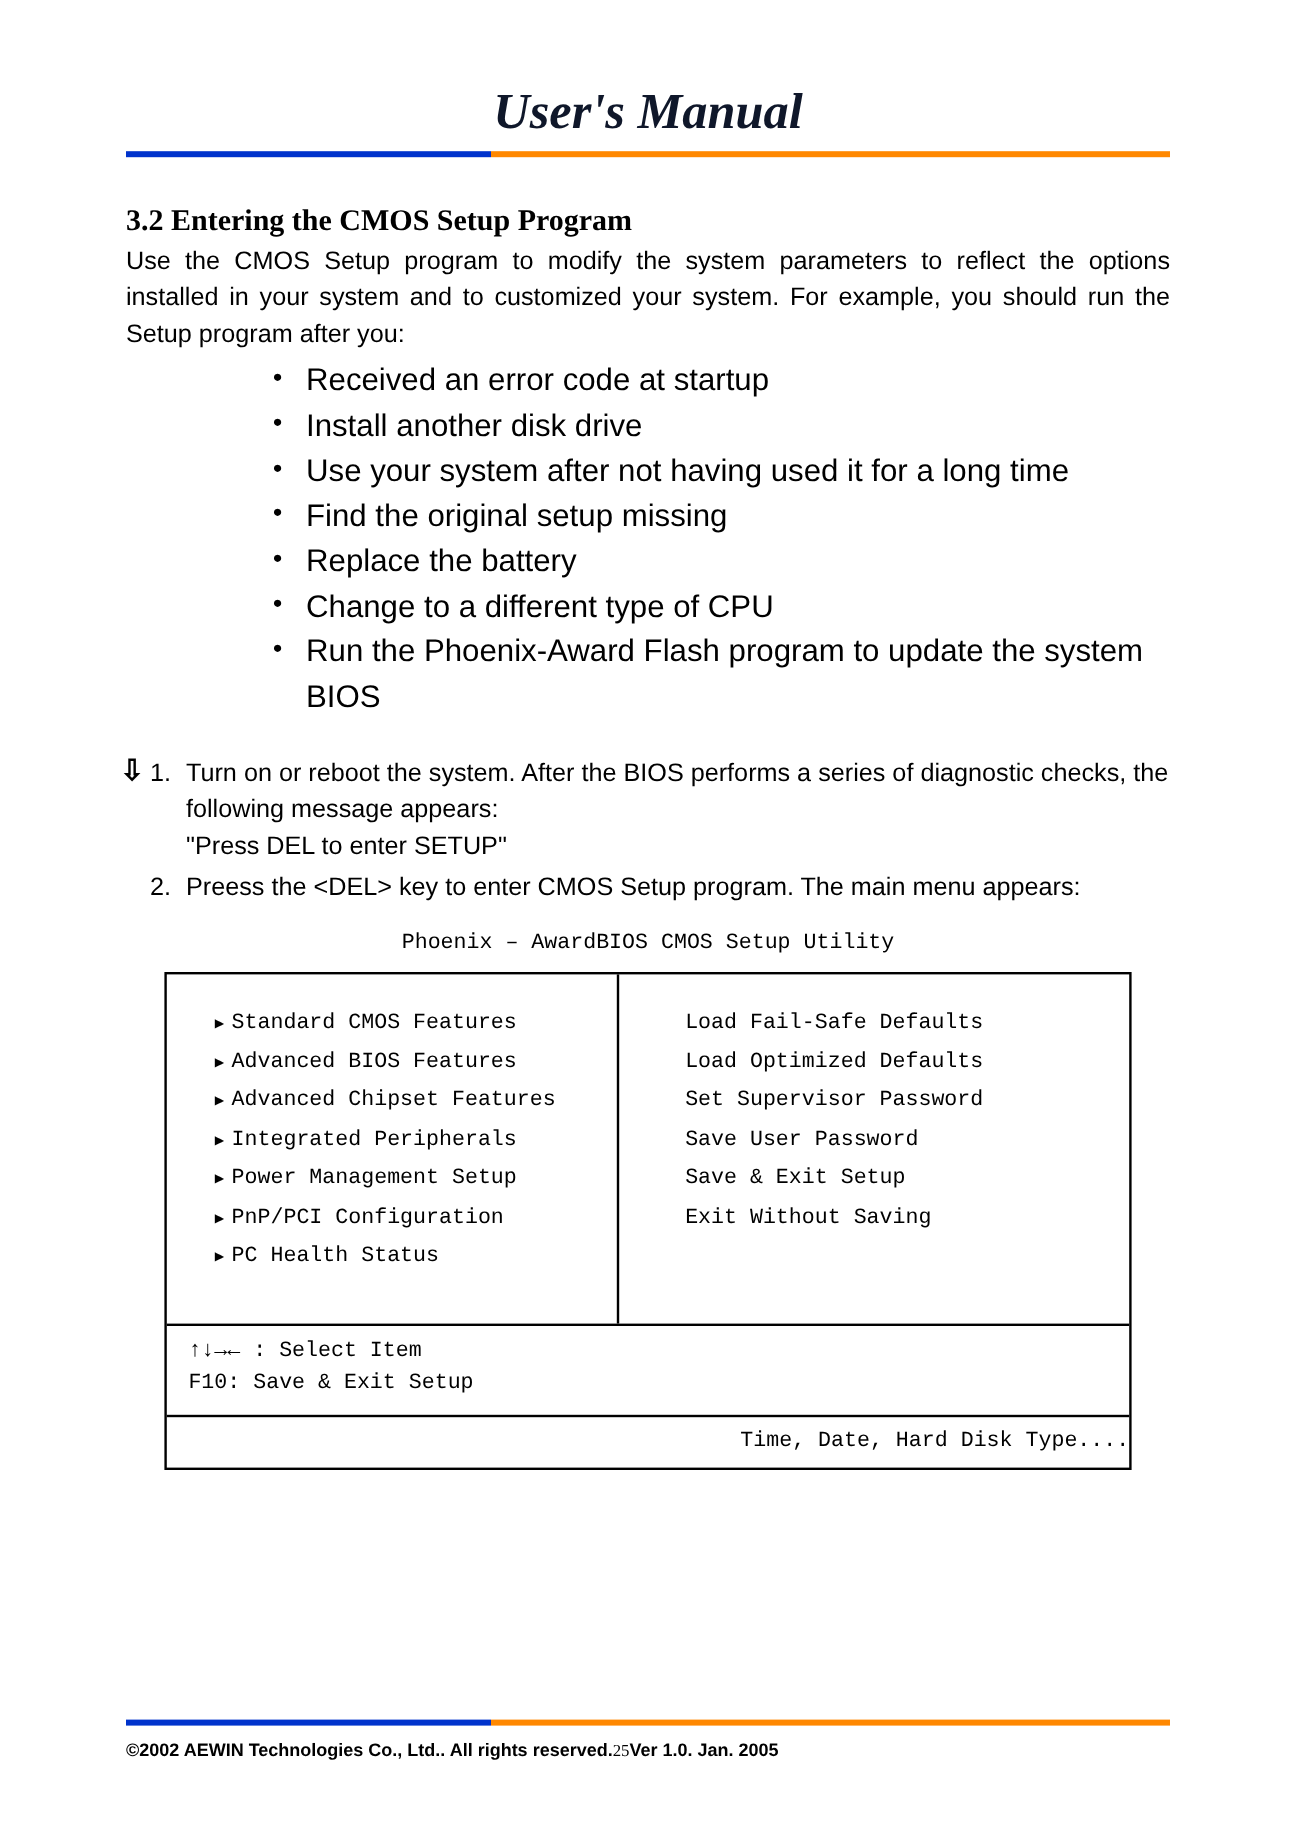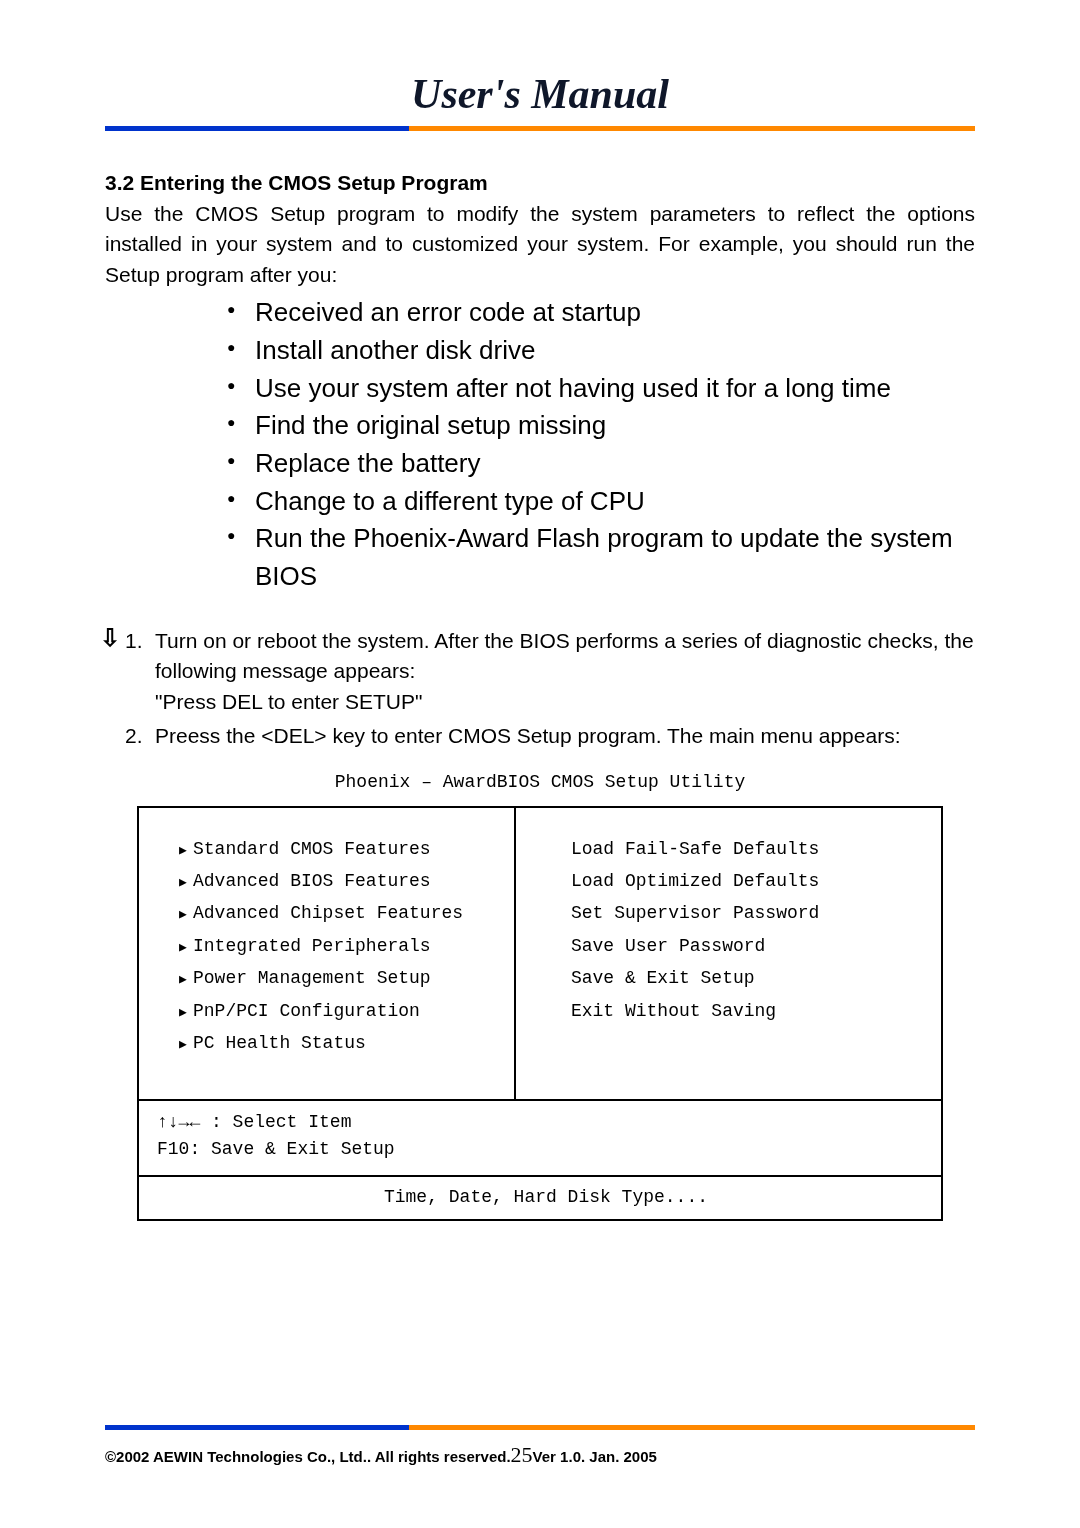--- a/index.html
+++ b/index.html
@@ -22,23 +22,23 @@
     color: #0f172a;
     margin-bottom: 8px;
     font-family: "Times New Roman", Times, serif;
   }
   .title-rule {
     height: 5px;
     background: linear-gradient(to right, #0033cc 0%, #0033cc 35%, #ff8800 35%, #ff8800 100%);
     margin-bottom: 40px;
   }
   .section-heading {
-    font-size: 21px;
+    font-size: 25px;
     font-weight: bold;
-    font-family: Liberation Sans, sans-serif;
+    font-family: Liberation Serif, serif;
     margin-bottom: 4px;
   }
   .body-text {
     font-size: 21px;
     line-height: 1.45;
     text-align: justify;
     font-family: Arial, sans-serif;
   }
   .bullet-list {
     margin-top: 4px;
@@ -131,21 +131,21 @@
     display: inline-block;
     width: 14px;
     font-size: 13px;
   }
   .bios-mid {
     border-bottom: 2px solid #000;
     padding: 8px 18px 12px 18px;
     line-height: 1.5;
   }
   .bios-bot {
-    text-align: center;
+    text-align: right;
     padding: 10px 0 12px 12px;
   }
   .footer {
     position: absolute;
     left: 105px;
     right: 105px;
     bottom: 60px;
   }
   .footer-rule {
     height: 5px;
@@ -153,21 +153,21 @@
     margin-bottom: 12px;
   }
   .footer-row {
     display: flex;
     justify-content: flex-start;
     align-items: baseline;
     font-size: 15px;
     font-family: Arial, sans-serif;
   }
   .footer-left { font-weight: bold; }
-  .footer-center { font-family: "Times New Roman", serif; font-size: 22px; }
+  .footer-center { font-family: "Times New Roman", serif; font-size: 14px; }
   .footer-right { font-weight: bold; }
 </style>
 </head>
 <body>
 
 <div class="page">
   <div class="title">User's Manual</div>
   <div class="title-rule"></div>
 
   <div class="section-heading">3.2 Entering the CMOS Setup Program</div>

